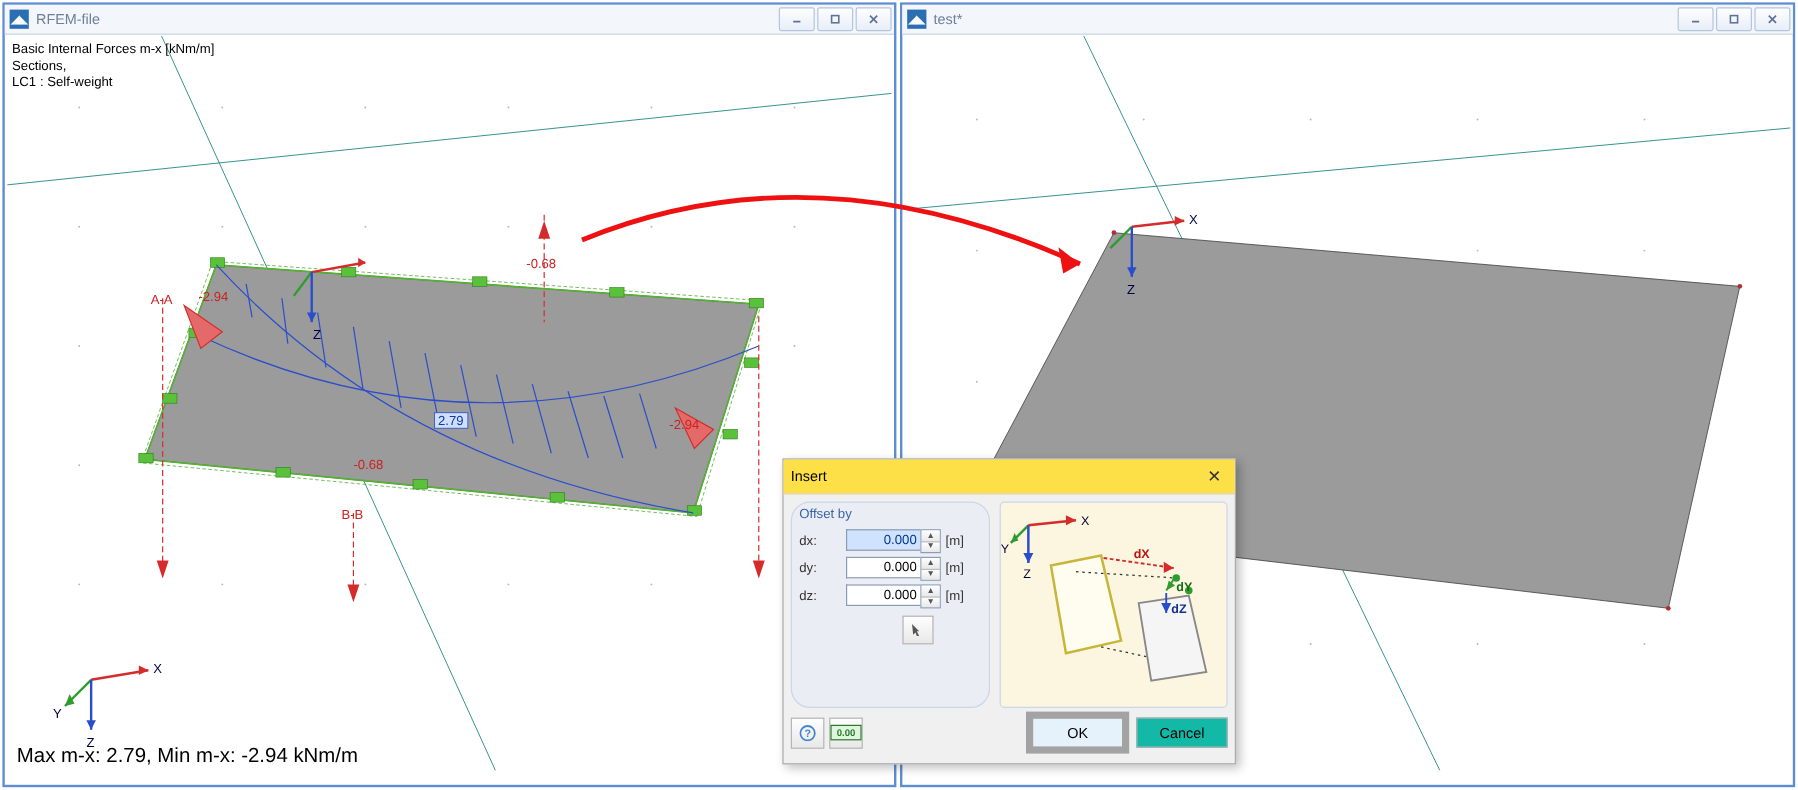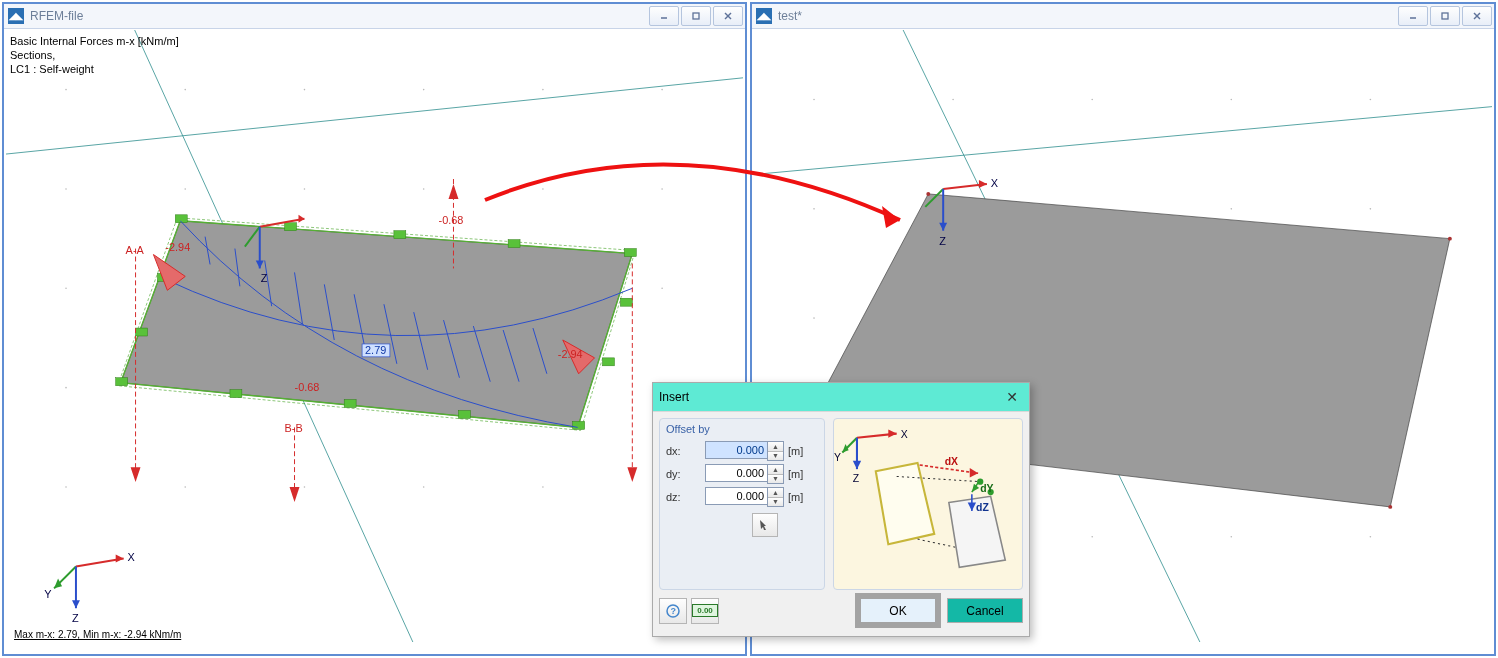--- a/index.html
+++ b/index.html
@@ -72,38 +72,37 @@
   .overlay-top {
     position: absolute;
     left: 4px; top: 4px;
     font-size: 11px;
     color: #000;
     line-height: 14px;
   }
   .overlay-bottom {
     position: absolute;
     left: 8px; bottom: 2px;
-    font-size: 10px;
+    font-size: 17px;
     color: #000;
-    text-decoration: underline;
   }
 
   
   .dialog {
     position: absolute;
     left: 652px; top: 382px;
     width: 378px; height: 255px;
     background: #f0f0f0;
     border: 1px solid #aaa;
     box-shadow: 3px 3px 8px rgba(0,0,0,0.25);
     box-sizing: border-box;
   }
   .dlg-titlebar {
     height: 28px;
-    background: #5eead4;
+    background: #fde047;
     border-bottom: 1px solid #d8d8d8;
     display: flex;
     align-items: center;
     padding: 0 6px;
     font-size: 12px;
   }
   .dlg-close {
     margin-left: auto;
     width: 22px; height: 20px;
     display: flex; align-items: center; justify-content: center;
@@ -112,21 +111,21 @@
   }
   .dlg-body {
     display: flex;
     padding: 6px;
     gap: 8px;
   }
   .offset-group {
     width: 166px;
     background: #eaeef4;
     border: 1px solid #cbd6e6;
-    border-radius: 4px;
+    border-radius: 16px;
     padding: 4px 6px 6px 6px;
     box-sizing: border-box;
   }
   .offset-group .group-title {
     color: #3a62a7;
     font-size: 11px;
     margin-bottom: 6px;
   }
   .offset-row {
     display: flex;

